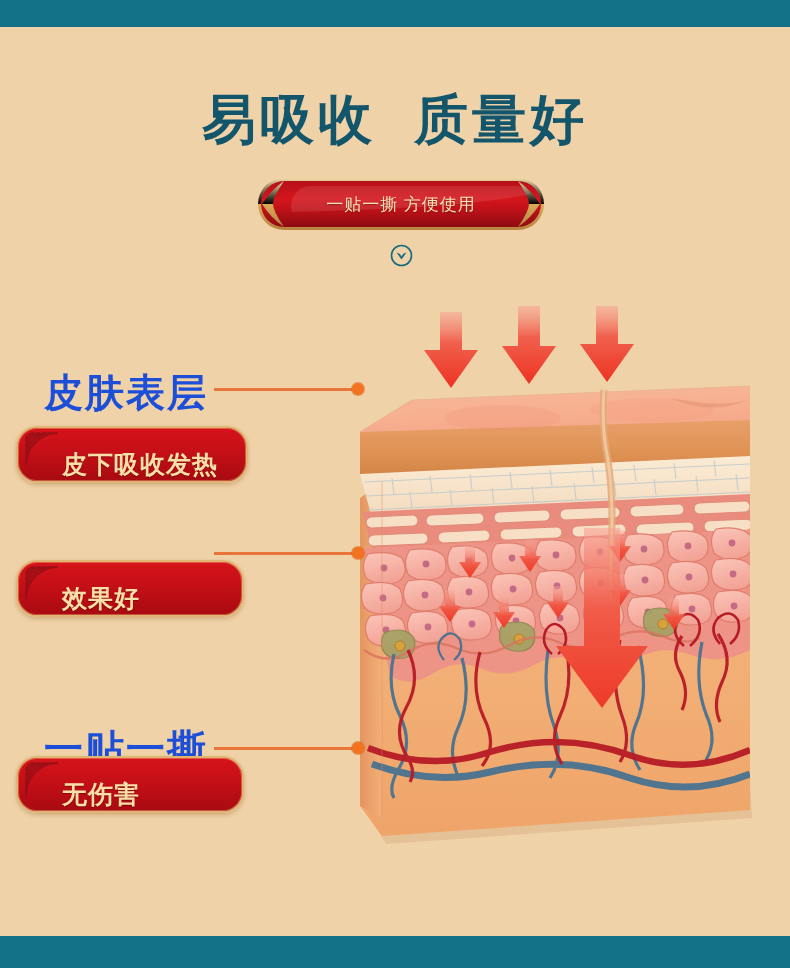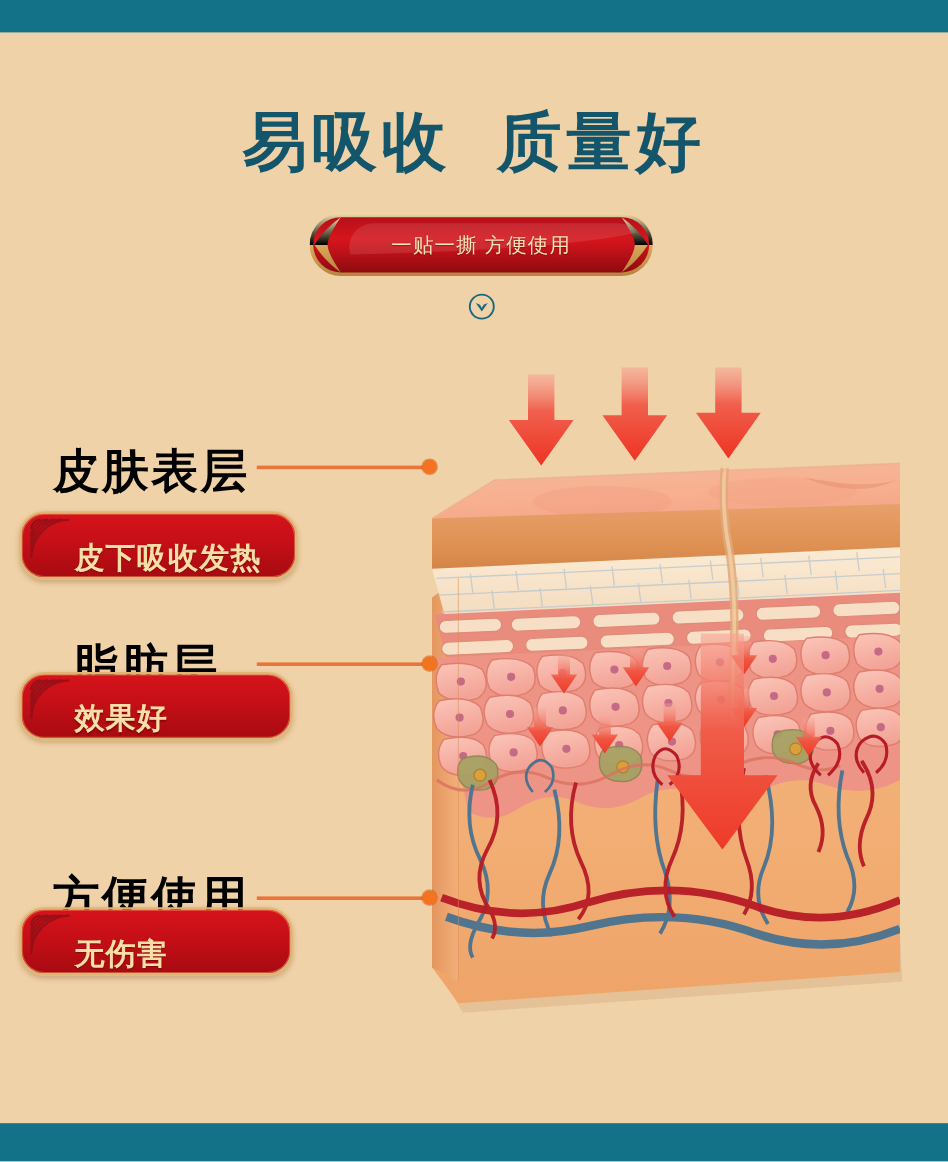--- a/index.html
+++ b/index.html
@@ -40,21 +40,21 @@
 
   
   .chev{position:absolute;left:390px;top:244px;width:23px;height:23px;}
 
   
   .skin{position:absolute;left:352px;top:378px;width:408px;height:466px;}
 
   
   .lbl-group{position:absolute;}
   .lbl-title{
-    font-size:39px;font-weight:bold;color:#000000;
+    font-size:39px;font-weight:bold;color:#1d4ed8;
     letter-spacing:2px;white-space:nowrap;
     font-family:"Liberation Serif","DejaVu Serif",serif;
   }
   .badge{
     position:relative;height:57px;
     border-radius:21px;
     background:linear-gradient(180deg,#D6131A 0%,#C50F17 45%,#A80A11 100%);
     border:2px solid #E0B572;
     box-shadow:0 2px 4px rgba(120,70,20,.28), inset 0 0 0 1px rgba(255,220,150,.35);
     display:inline-flex;align-items:flex-end;
@@ -399,38 +399,35 @@
         <path d="M2,34 a32,32 0 0 1 32,-32"></path>
         <path d="M2,28 a26,26 0 0 1 26,-26"></path>
         <path d="M2,22 a20,20 0 0 1 20,-20"></path>
         <path d="M2,16 a14,14 0 0 1 14,-14"></path>
         <path d="M2,10 a8,8 0 0 1 8,-8"></path>
       </g>
     </svg>
     <span class="badge-text">皮下吸收发热</span>
   </div>
 
-  <div class="lbl-group" style="left:60px;top:528px;">
-    <div class="lbl-title">脂肪层</div>
-  </div>
   <div class="badge" style="position:absolute;left:16px;top:560px;width:228px;">
     <svg class="badge-orn" viewBox="0 0 36 36">
       <g fill="none" stroke="#8E1016" stroke-width="2">
         <path d="M2,34 a32,32 0 0 1 32,-32"></path>
         <path d="M2,28 a26,26 0 0 1 26,-26"></path>
         <path d="M2,22 a20,20 0 0 1 20,-20"></path>
         <path d="M2,16 a14,14 0 0 1 14,-14"></path>
         <path d="M2,10 a8,8 0 0 1 8,-8"></path>
       </g>
     </svg>
     <span class="badge-text">效果好</span>
   </div>
 
   <div class="lbl-group" style="left:44px;top:722px;">
-    <div class="lbl-title">方便使用</div>
+    <div class="lbl-title">一贴一撕</div>
   </div>
   <div class="badge" style="position:absolute;left:16px;top:756px;width:228px;">
     <svg class="badge-orn" viewBox="0 0 36 36">
       <g fill="none" stroke="#8E1016" stroke-width="2">
         <path d="M2,34 a32,32 0 0 1 32,-32"></path>
         <path d="M2,28 a26,26 0 0 1 26,-26"></path>
         <path d="M2,22 a20,20 0 0 1 20,-20"></path>
         <path d="M2,16 a14,14 0 0 1 14,-14"></path>
         <path d="M2,10 a8,8 0 0 1 8,-8"></path>
       </g>

